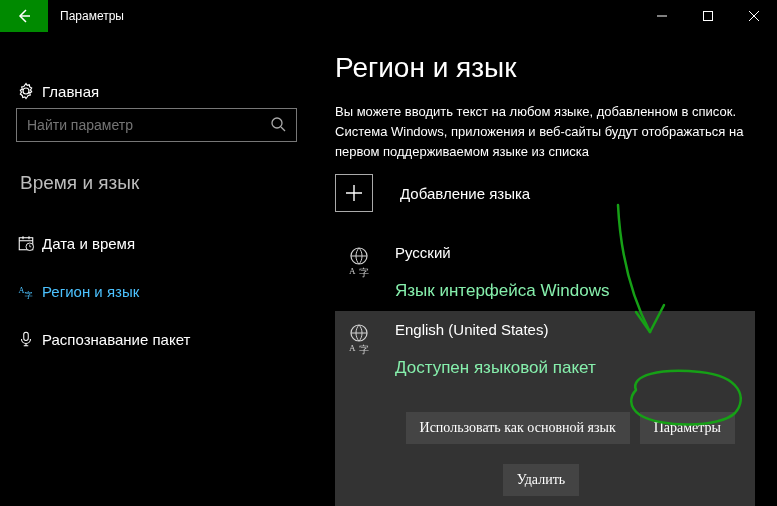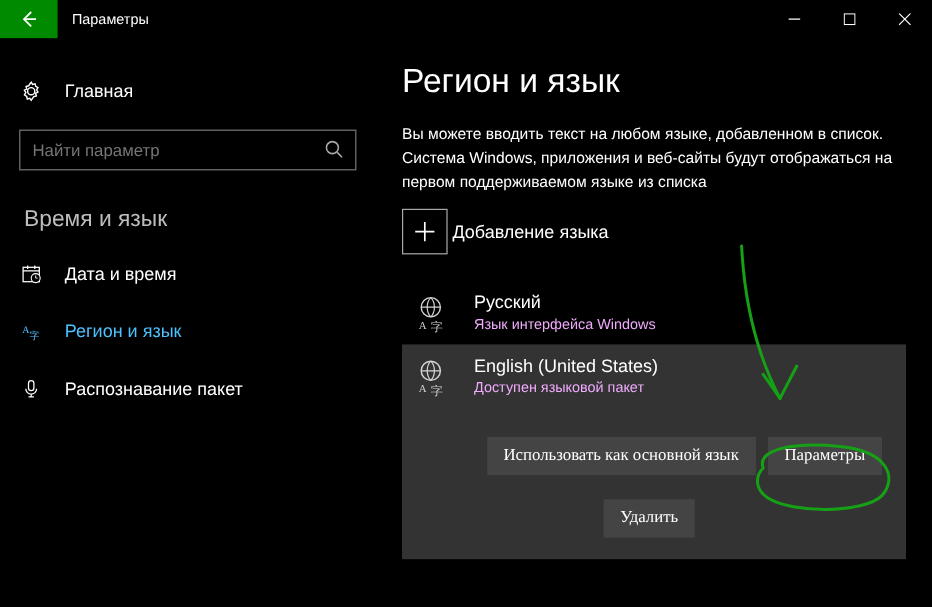--- a/index.html
+++ b/index.html
@@ -45,24 +45,24 @@
   }
 
   
   .sidebar {
     width: 320px;
     padding-top: 20px;
     background: #000;
   }
   .sidebar-row {
     display: flex;
-    align-items: center;
+    align-items: flex-end;
     height: 48px;
     padding: 0 16px;
-    gap: 18px;
+    gap: 6px;
     color: #fff;
     font-size: 15px;
   }
   .sidebar-row .icon { width: 20px; display:flex; justify-content:center; }
   .search-wrap {
     padding: 8px 16px 20px 16px;
   }
   .search {
     height: 34px;
     border: 1px solid #777;
@@ -101,21 +101,21 @@
   .desc {
     font-size: 13px;
     color: #fff;
     line-height: 20px;
     margin-bottom: 12px;
     max-width: 410px;
   }
   .add-lang {
     display: flex;
     align-items: center;
-    gap: 4px;
+    gap: 27px;
     margin-bottom: 22px;
   }
   .plus-box {
     width: 38px; height: 38px;
     border: 1px solid #aaa;
     display: flex; align-items: center; justify-content: center;
     font-size: 20px;
   }
   .add-lang-label { font-size: 15px; }
 
@@ -129,21 +129,21 @@
     background: #333333;
     padding-bottom: 18px;
   }
   .lang-icon {
     width: 32px; height: 32px;
     display:flex; align-items:center; justify-content:center;
     opacity: 0.95;
     padding-top: 3px;
   }
   .lang-text .lang-name { font-size: 15px; }
-  .lang-text .lang-sub { font-size: 12px; color: #f0abfc; margin-top: 2px; }
+  .lang-text .lang-sub { font-size: 17px; color: #86efac; margin-top: 20px; }
 
   .lang-buttons {
     margin-top: 18px;
     display: flex;
     gap: 10px;
     flex-wrap: wrap;
     justify-content: flex-end;
     padding-right: 8px;
   }
   .btn {

